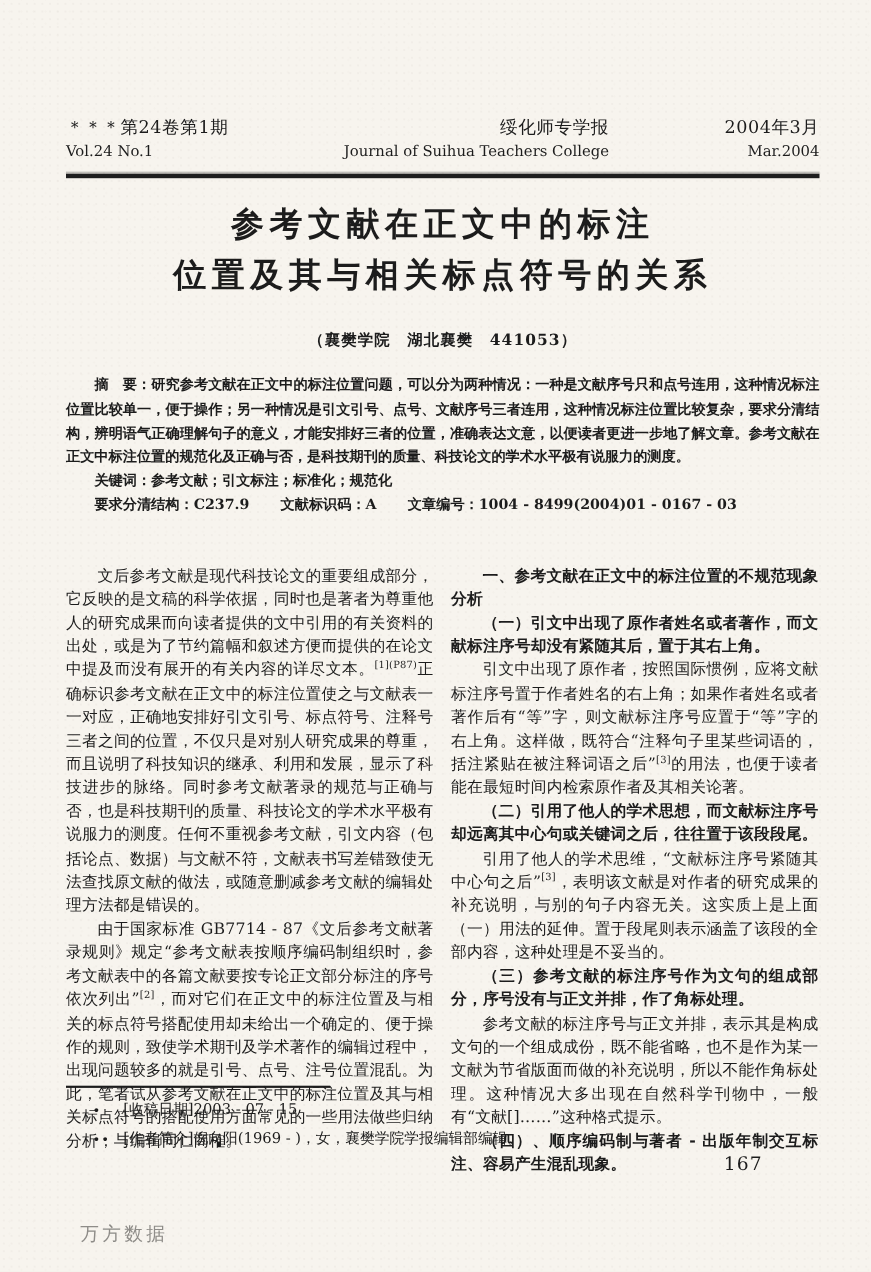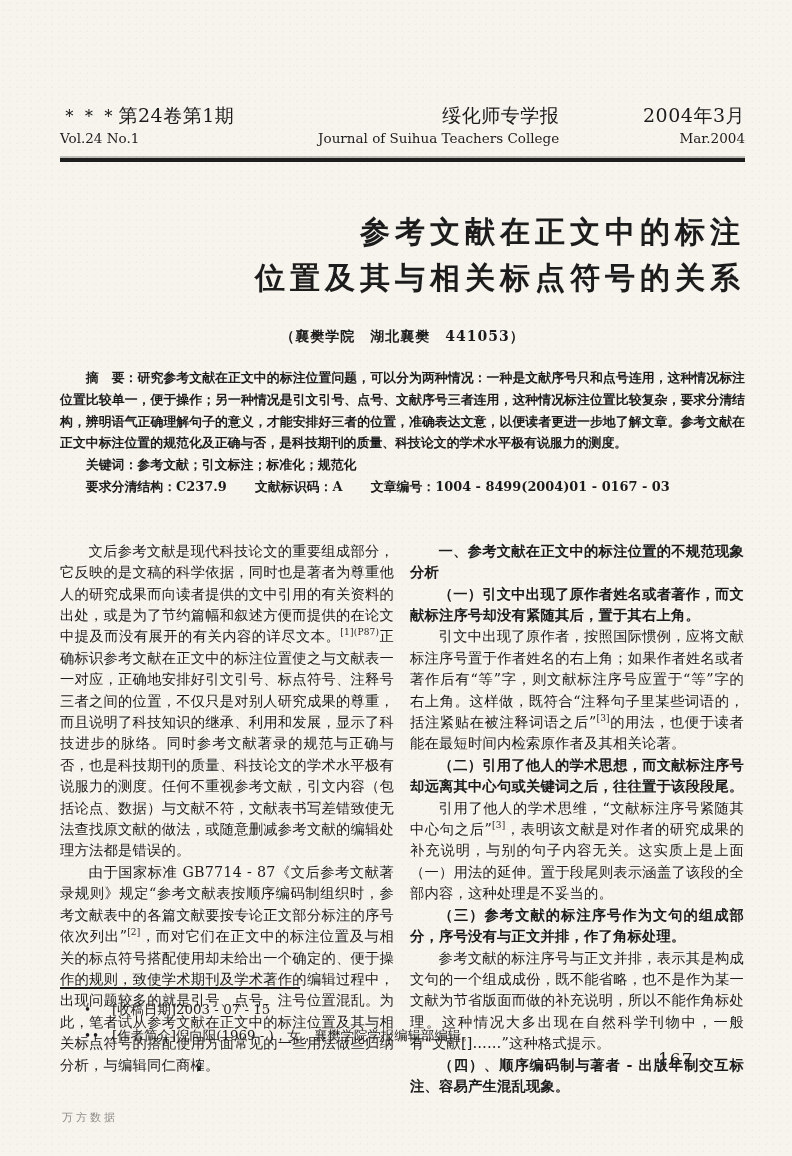--- a/index.html
+++ b/index.html
@@ -19,27 +19,27 @@
     background-position:0 0, 3px 5px;
   }
   .content{padding:104px 47px 0 60px;}
 
   
   .hdr-row{display:flex;justify-content:space-between;align-items:flex-start;}
   .hdr-block{line-height:23px;}
   .hdr-left{text-align:left;}
   .hdr-center{text-align:right;}
   .hdr-right{text-align:right;}
-  .hdr-cn{font-size:19px;letter-spacing:0.5px;}
+  .hdr-cn{font-size:16px;letter-spacing:0.5px;}
   .hdr-en{font-size:13.5px;}
   .hdr-rule{border-bottom:4px solid #1e1e1e;margin-top:8px;box-shadow:0 -2px 0 rgba(30,30,30,0.25);}
 
   
   .title{
-    margin-top:47px;text-align:right;font-weight:bold;
+    margin-top:20px;text-align:center;font-weight:bold;
     font-size:30px;line-height:46px;letter-spacing:5px;
     font-family:"DejaVu Sans","Liberation Sans",sans-serif;
   }
   .authors{margin-top:17px;text-align:center;font-size:17px;letter-spacing:2px;}
   .affiliation{margin-top:27px;text-align:center;font-size:14px;font-weight:bold;letter-spacing:1px;}
 
   
   .abstract{margin-top:21px;font-size:12.9px;line-height:21.8px;font-weight:600;text-align:justify;}
   .abstract p{margin:0;}
   .ind{text-indent:2em;}
@@ -59,21 +59,21 @@
   }
   sup{font-size:9px;line-height:0;vertical-align:super;}
 
   
   .footnote-rule{position:absolute;left:60px;top:987px;width:240px;border-top:2px solid #1c1c1c;}
   .footnotes{position:absolute;left:84px;top:997px;font-size:13.4px;line-height:25px;}
   .fn-row{display:flex;align-items:flex-start;}
   .fn-marker{width:28px;font-size:12px;letter-spacing:1px;padding-top:1px;}
   .page-number{position:absolute;left:658px;top:1049px;font-size:17px;letter-spacing:1px;}
   .watermark{
-    position:absolute;left:62px;top:1110px;font-size:11px;color:#8e8c88;letter-spacing:3px;
+    position:absolute;left:73px;top:1110px;font-size:17px;color:#8e8c88;letter-spacing:3px;
     font-family:Liberation Sans, sans-serif;
   }
 </style>
 </head>
 <body>
 
 <div class="page">
   <div class="content">
 
     <div class="hdr-row">

